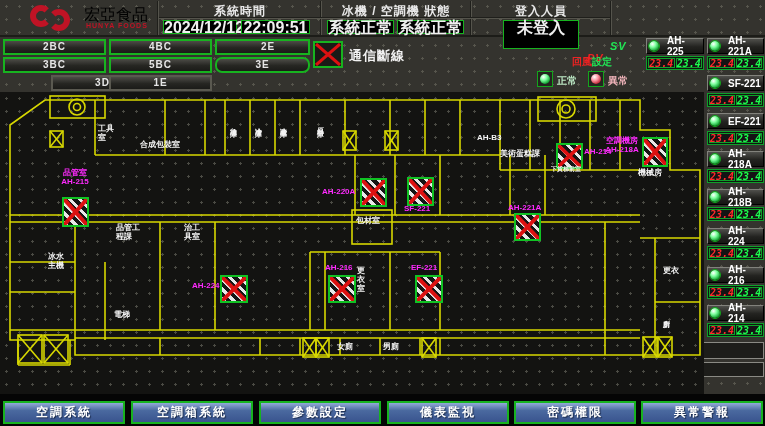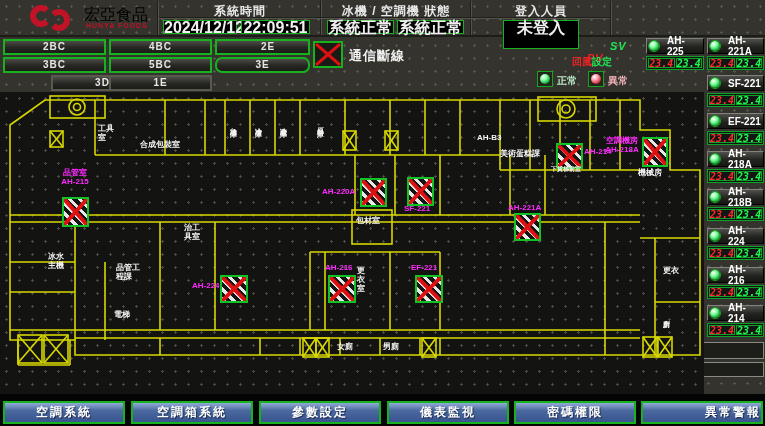--- a/index.html
+++ b/index.html
@@ -420,21 +420,21 @@
   <div class="mtag" style="left:192px;top:189px;">AH-224</div>
   <div class="mtag" style="left:325px;top:171px;">AH-216</div>
   <div class="mtag" style="left:411px;top:171px;">EF-221</div>
 
   <div class="rlabel" style="left:98px;top:32px;width:20px;">工具室</div>
   <div class="rlabel" style="left:140px;top:48px;">合成包裝室</div>
   <div class="rlabel vert" style="left:229px;top:30px;height:32px;">急凍庫</div>
   <div class="rlabel vert" style="left:254px;top:30px;height:32px;">冷凍庫</div>
   <div class="rlabel vert" style="left:279px;top:30px;height:32px;">冷藏庫</div>
   <div class="rlabel vert" style="left:316px;top:30px;height:32px;">原料庫</div>
-  <div class="rlabel" style="left:116px;top:131px;width:30px;margin-top:40px;">品管工程課</div>
+  <div class="rlabel" style="left:116px;top:131px;width:30px;">品管工程課</div>
   <div class="rlabel" style="left:184px;top:131px;width:20px;">治工具室</div>
   <div class="rlabel" style="left:48px;top:160px;width:20px;">冰水主機</div>
   <div class="rlabel" style="left:114px;top:218px;width:20px;">電梯</div>
   <div class="rlabel" style="left:356px;top:124px;width:28px;">包材室</div>
   <div class="rlabel" style="left:357px;top:174px;width:14px;">更衣室</div>
   <div class="rlabel" style="left:337px;top:250px;">女廁</div>
   <div class="rlabel" style="left:383px;top:250px;">男廁</div>
   <div class="rlabel" style="left:477px;top:41px;">AH-B3</div>
   <div class="rlabel" style="left:500px;top:57px;">美術蛋糕課</div>
   <div class="rlabel" style="left:551px;top:73px;font-size:6px;">下貨梯前室</div>
@@ -442,13 +442,13 @@
   <div class="rlabel" style="left:663px;top:174px;width:18px;">更衣</div>
   <div class="rlabel vert" style="left:662px;top:222px;height:26px;">廁所</div>
 </div>
 
 <div class="abs footbar"></div>
 <div class="fbtn" style="left:3px;">空調系統</div>
 <div class="fbtn" style="left:131px;">空調箱系統</div>
 <div class="fbtn" style="left:259px;">參數設定</div>
 <div class="fbtn" style="left:387px;">儀表監視</div>
 <div class="fbtn" style="left:514px;">密碼權限</div>
-<div class="fbtn" style="left:641px;text-align:right;">異常警報</div>
+<div class="fbtn" style="left:641px;">異常警報</div>
 
 </body></html>

